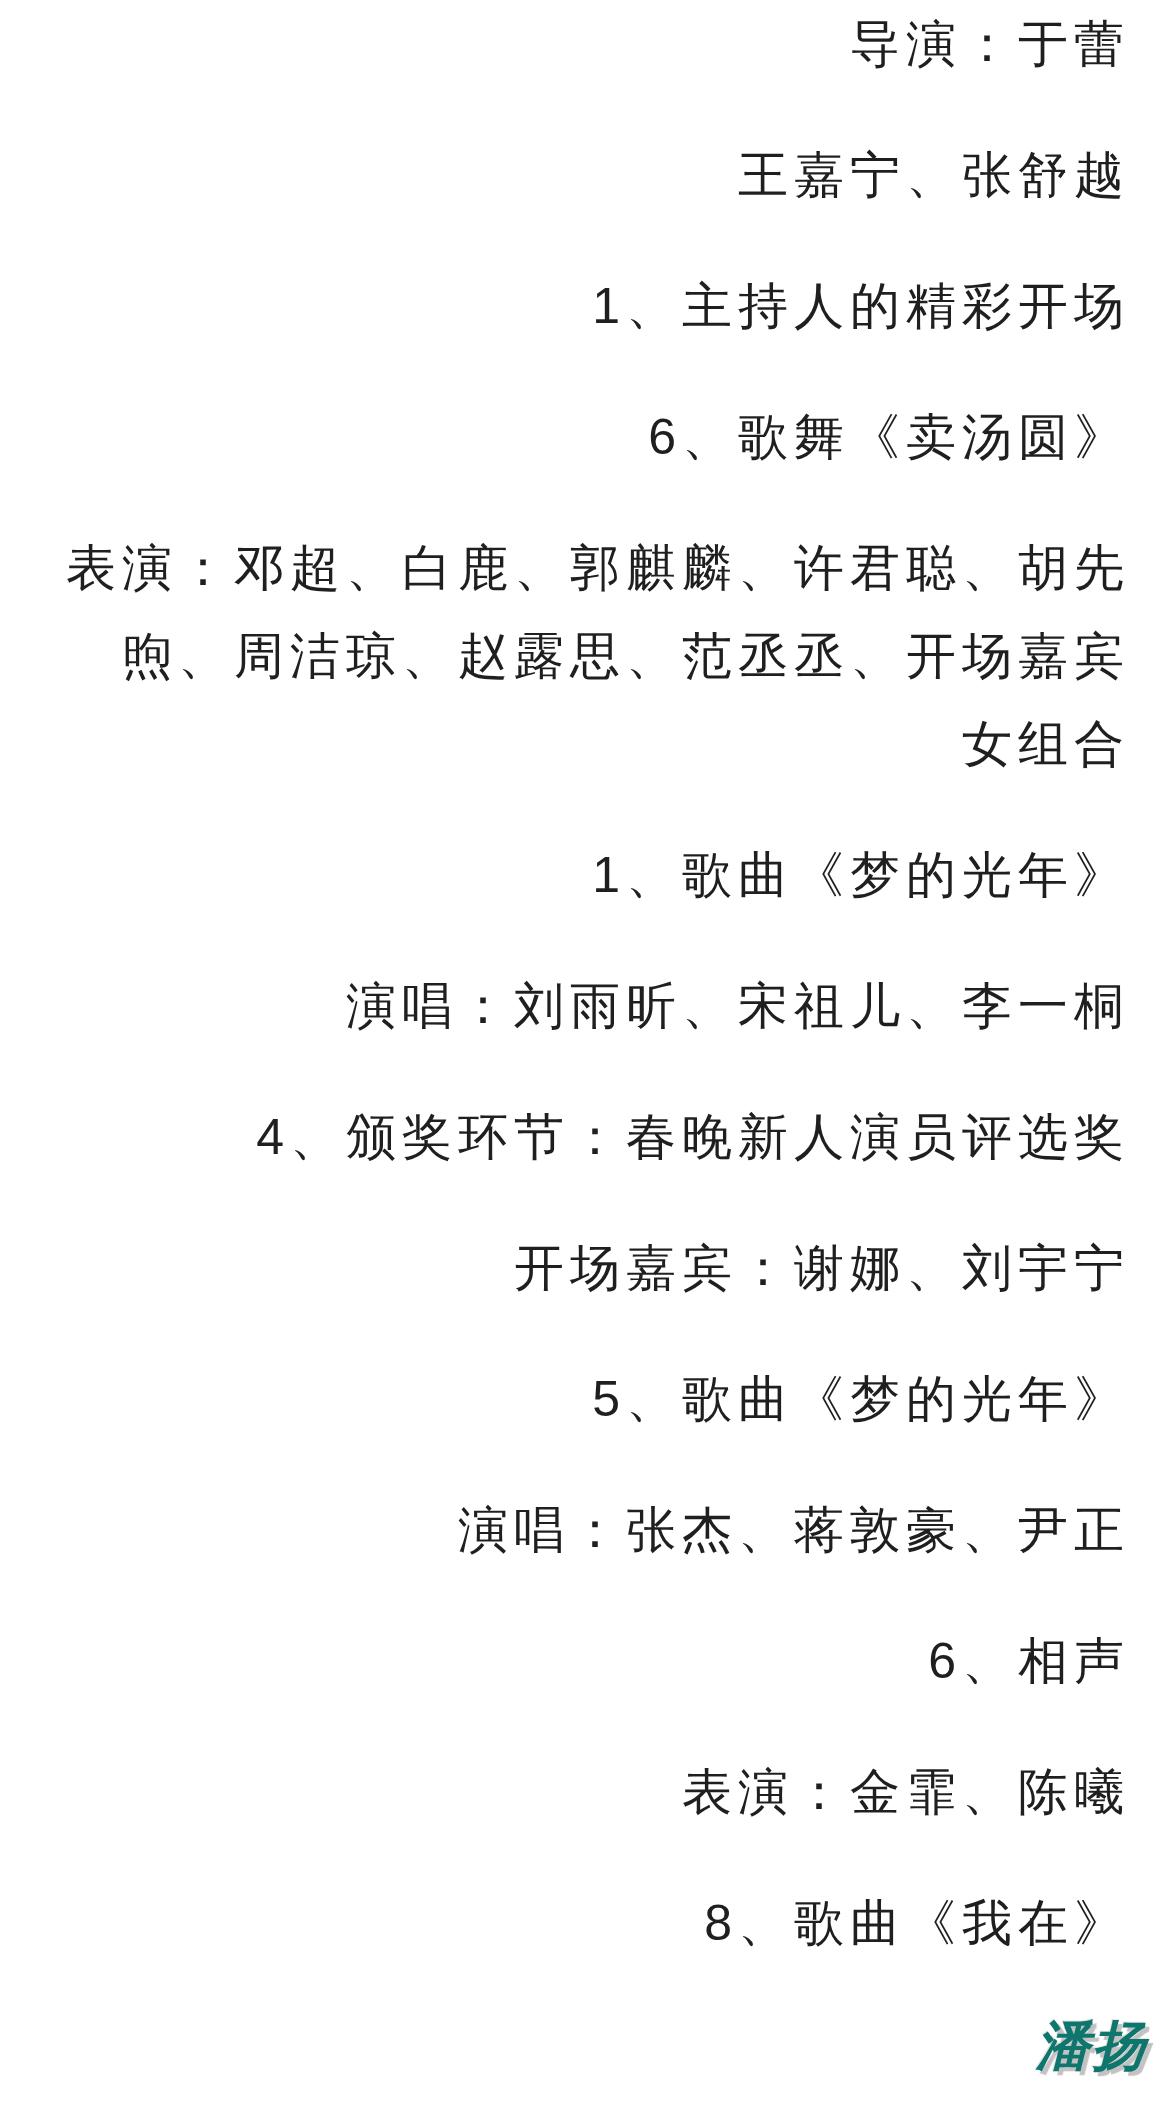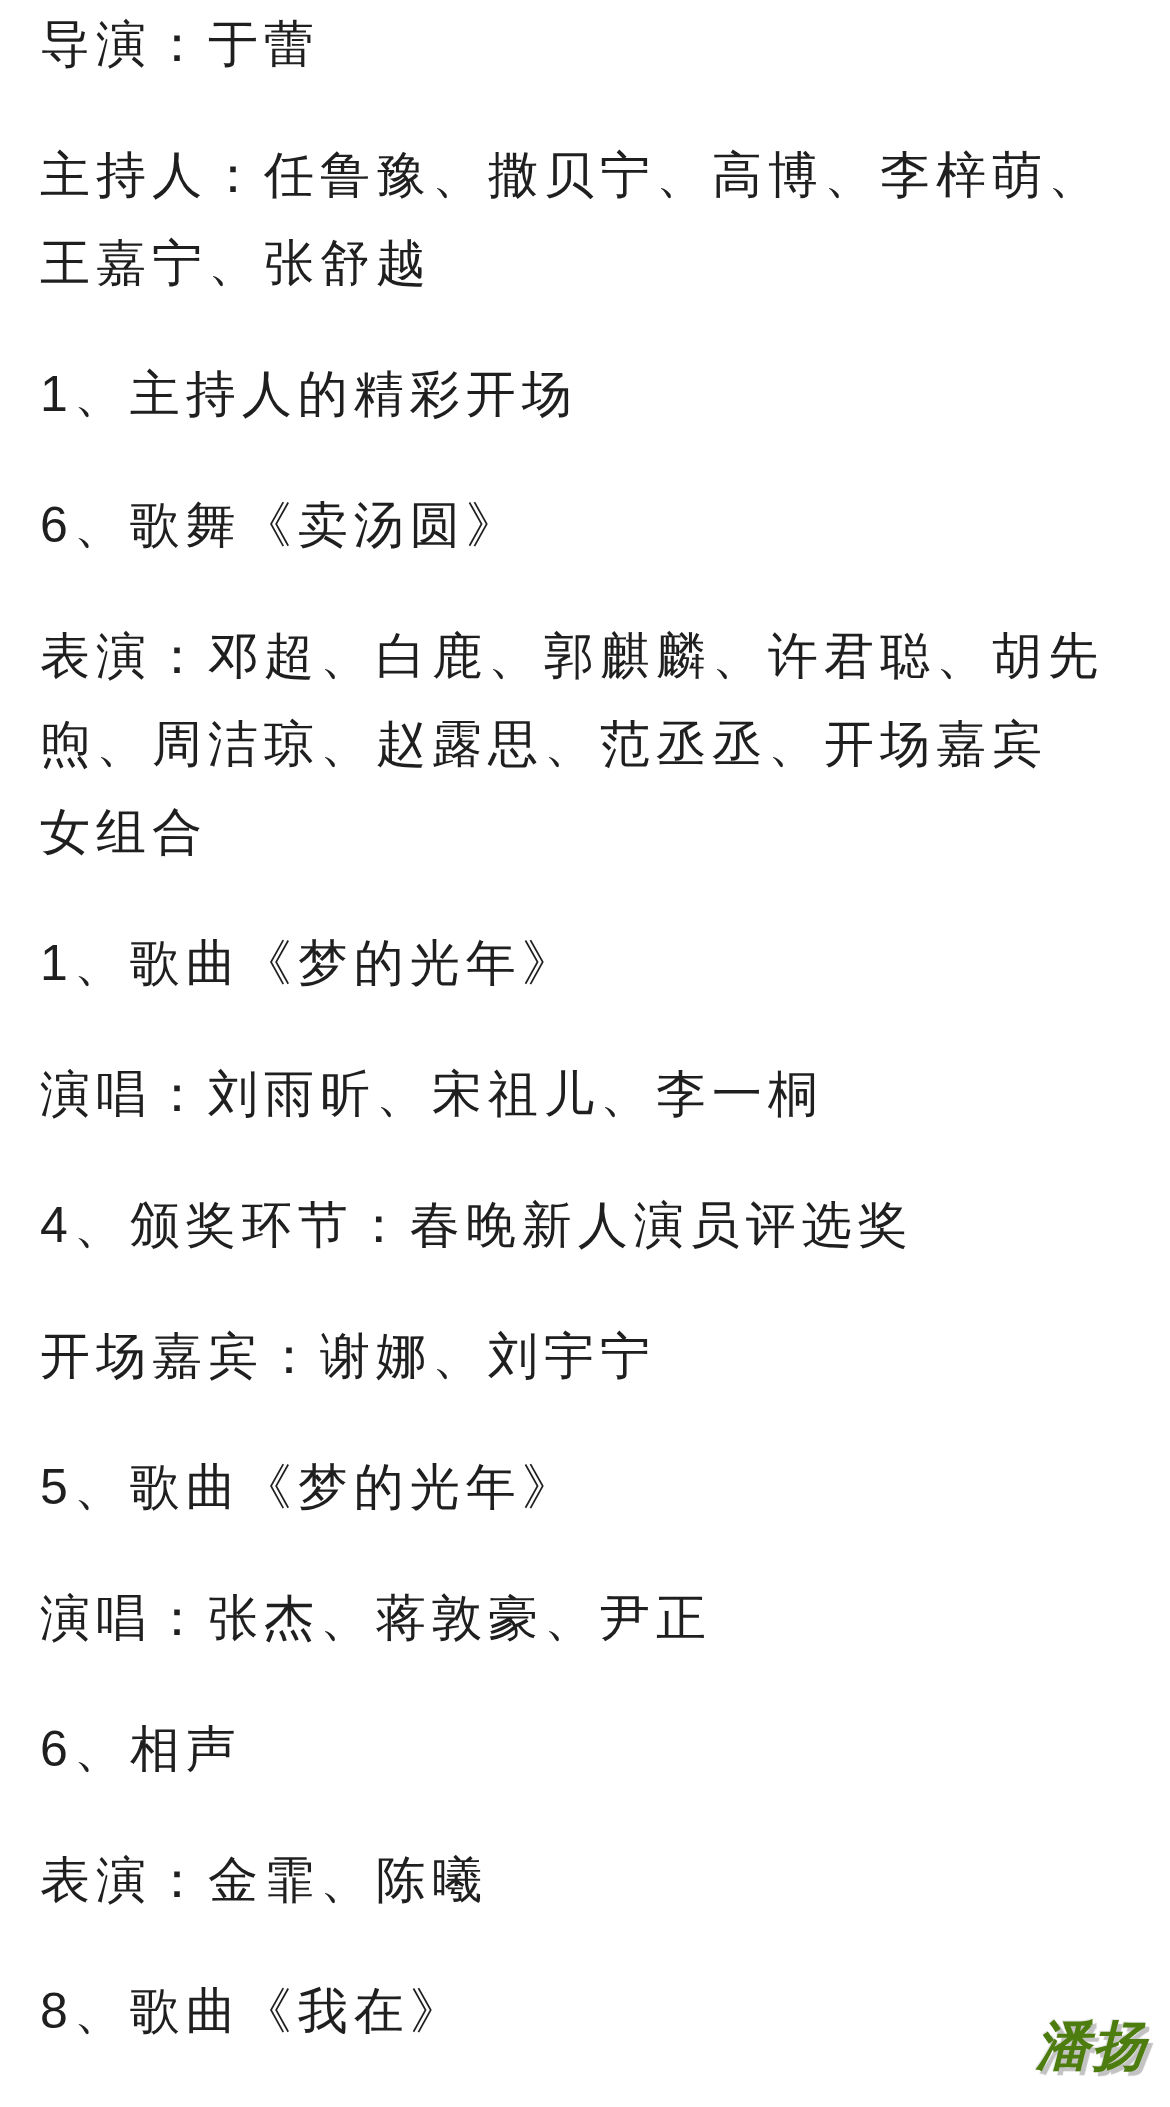--- a/index.html
+++ b/index.html
@@ -20,45 +20,45 @@
     font-size: 50px;
     line-height: 88px;
     letter-spacing: 6px;
     font-weight: 400;
   }
   .paragraph {
     margin: 0 0 43px 0;
   }
   .text-line {
     white-space: nowrap;
+    text-align: right;
   }
   .seg { font-style: normal; }
   .seg.italic { }
   .watermark {
     position: absolute;
     left: 1036px;
     top: 2010px;
     font-size: 54px;
     font-style: italic;
     font-weight: 700;
     letter-spacing: 2px;
-    color: #4d7c0f;
+    color: #0f766e;
     text-shadow: 4px 4px 1px #c2c2c2, -1px -1px 0 #e8e8e8;
     white-space: nowrap;
   }
 </style>
 </head>
 <body>
 
 <div id="doc">
     <div class="paragraph">
       <div class="text-line"><span class="seg">导演：于蕾</span></div>
     </div>
     <div class="paragraph">
-      <div class="text-line"><span class="seg">主持人：任鲁豫、撒贝宁、高博、李梓萌、</span></div>
       <div class="text-line"><span class="seg">王嘉宁、张舒越</span></div>
     </div>
     <div class="paragraph">
       <div class="text-line"><span class="seg">1、主持人的精彩开场</span></div>
     </div>
     <div class="paragraph">
       <div class="text-line"><span class="seg">6、歌舞</span><span class="seg italic">《卖汤圆》</span></div>
     </div>
     <div class="paragraph">
       <div class="text-line"><span class="seg">表演：邓超、白鹿、郭麒麟、许君聪、胡先</span></div>

